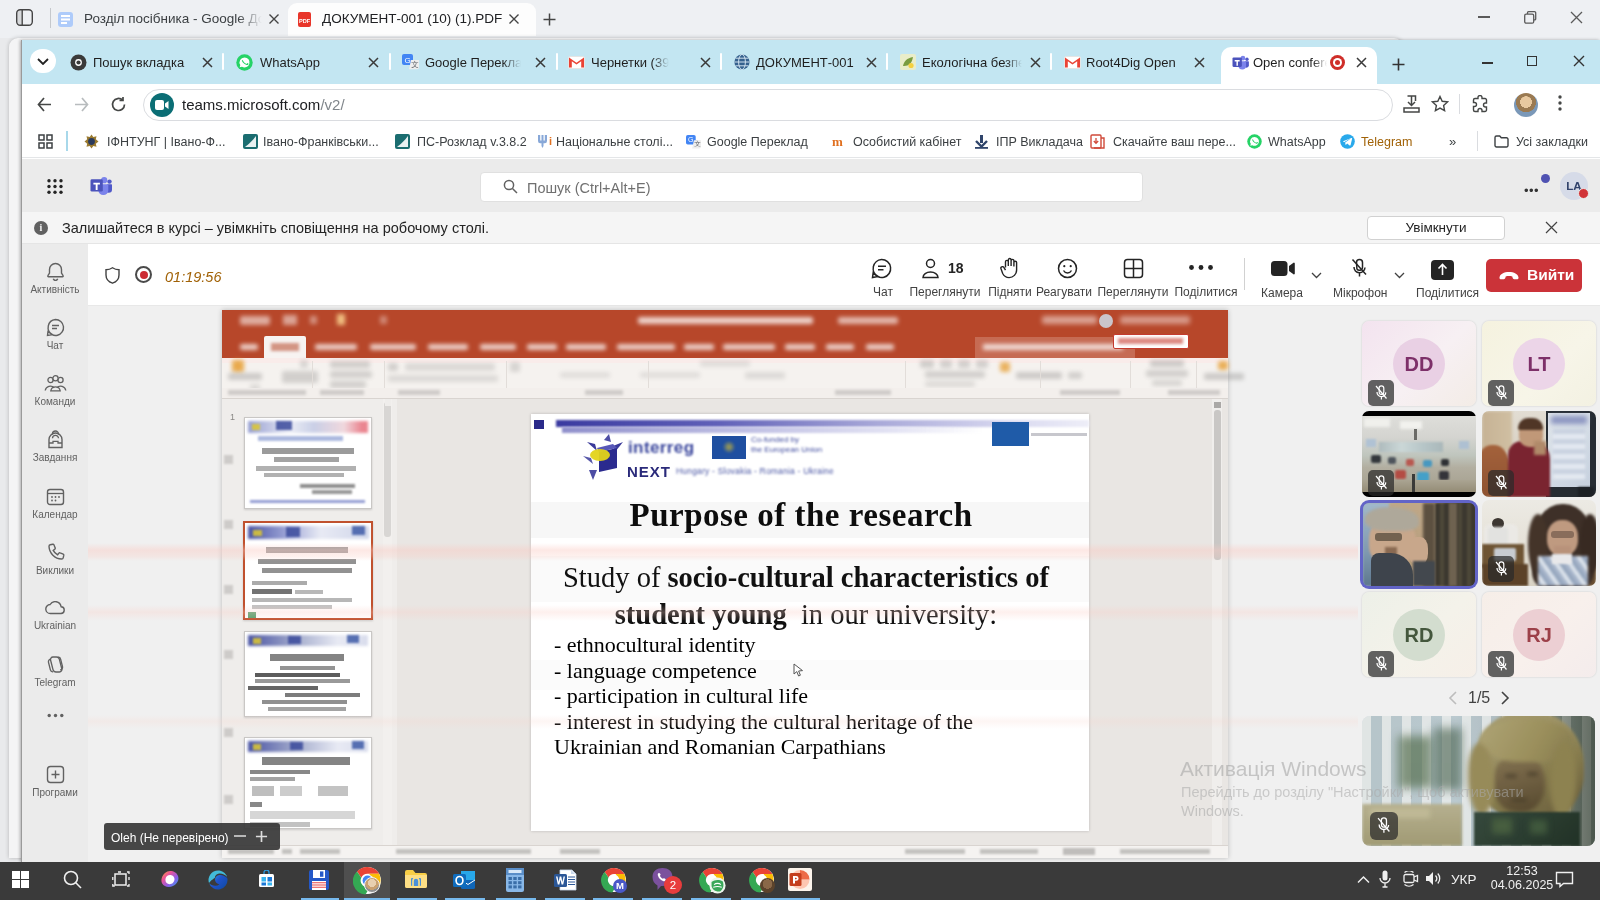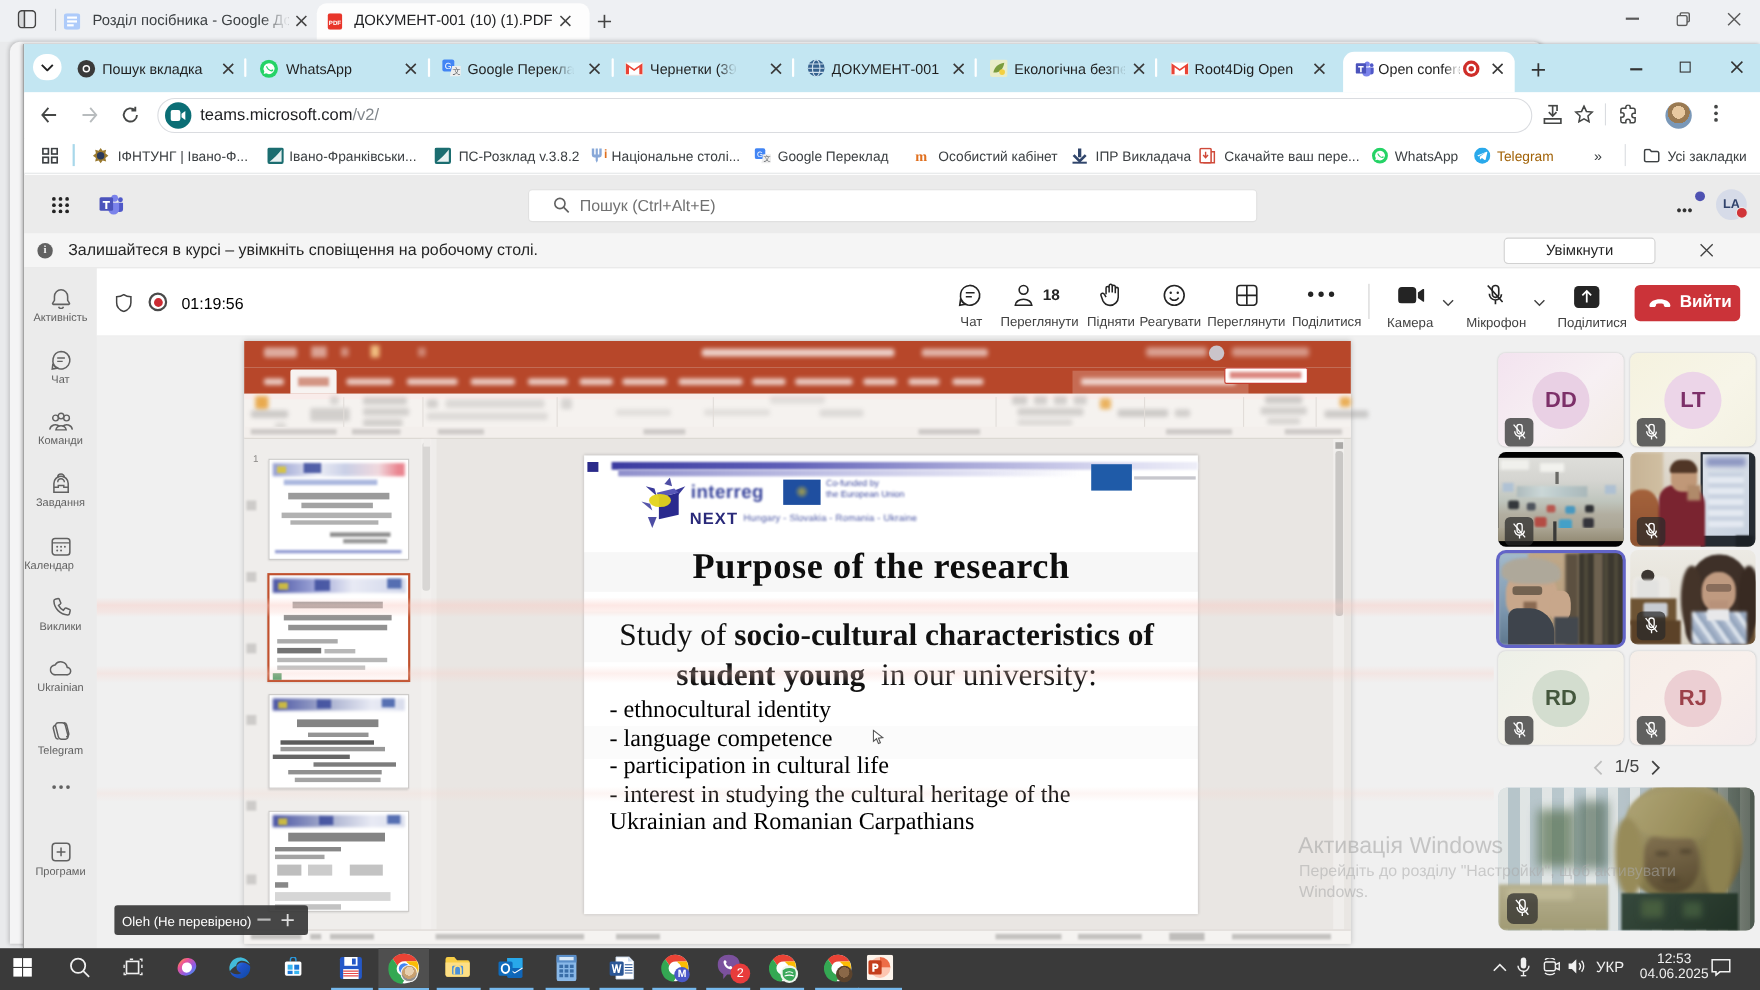--- a/index.html
+++ b/index.html
@@ -350,21 +350,21 @@
       <rect x="1.5" y="2.5" width="16" height="15" rx="2.5" fill="none" stroke="#616161" stroke-width="1.4"></rect>
       <path d="M2 6.5 h15" stroke="#616161" stroke-width="1.3"></path>
       <g fill="#616161">
         <circle cx="6" cy="10" r="0.9"></circle>
         <circle cx="9.5" cy="10" r="0.9"></circle>
         <circle cx="13" cy="10" r="0.9"></circle>
         <circle cx="6" cy="13.5" r="0.9"></circle>
         <circle cx="9.5" cy="13.5" r="0.9"></circle>
       </g>
     </svg>
-<div class="abs" style="left:22px;top:509px;width:66px;font-size:10px;color:#616161;">Календар</div>
+<div class="abs" style="left:22px;top:509px;width:66px;text-align:center;font-size:10px;color:#616161;">Календар</div>
 <svg class="abs" style="left:46px;top:543px" width="19" height="19" viewBox="0 0 19 19">
       <path d="M4.2 1.8 L6.8 1.2 a1 1 0 0 1 1.1 0.6 L9.2 4.9 a1 1 0 0 1 -0.3 1.2 L7.2 7.4 a10.5 10.5 0 0 0 4.4 4.4 l1.3 -1.7 a1 1 0 0 1 1.2 -0.3 l3.1 1.3 a1 1 0 0 1 0.6 1.1 l-0.6 2.6 a1.6 1.6 0 0 1 -1.6 1.2 C8.8 15.7 3.3 10.2 3 3.4 a1.6 1.6 0 0 1 1.2 -1.6 Z" fill="none" stroke="#616161" stroke-width="1.4"></path>
     </svg>
 <div class="abs" style="left:22px;top:565px;width:66px;text-align:center;font-size:10px;color:#616161;">Виклики</div>
 <svg class="abs" style="left:45px;top:601px" width="21" height="14" viewBox="0 0 21 14">
       <path d="M5.5 12.5 a4.5 4.5 0 0 1 -0.4 -9 a6 6 0 0 1 11 2.2 a3.4 3.4 0 0 1 -0.6 6.8 Z" fill="none" stroke="#616161" stroke-width="1.4"></path>
     </svg>
 <div class="abs" style="left:22px;top:620px;width:66px;text-align:center;font-size:10px;color:#616161;">Ukrainian</div>
 <svg class="abs" style="left:46px;top:655px" width="19" height="19" viewBox="0 0 19 19">
       <path d="M7 2 h3.5 a3 3 0 0 1 2.9 2.3 l2.4 9.4 A2.5 2.5 0 0 1 13.4 17 H9.9 A3 3 0 0 1 7 14.7 L4.6 5.3 A2.5 2.5 0 0 1 7 2 Z" fill="none" stroke="#616161" stroke-width="1.35"></path>
@@ -385,21 +385,21 @@
     </svg>
 <div class="abs" style="left:22px;top:787px;width:66px;text-align:center;font-size:10px;color:#616161;">Програми</div>
 </div>
 
 <div class="abs" style="left:88px;top:244px;width:1512px;height:62px;background:#fff;border-bottom:1px solid #e8e8e8;"></div>
 <svg class="abs" style="left:105px;top:267px" width="15" height="17" viewBox="0 0 15 17">
     <path d="M7.5 0.8 C9.5 2.2 11.8 2.8 14 2.8 V8 c0 4.2 -2.7 6.9 -6.5 8.2 C3.7 14.9 1 12.2 1 8 V2.8 C3.2 2.8 5.5 2.2 7.5 0.8 Z" fill="none" stroke="#424242" stroke-width="1.4"></path>
   </svg>
 <div class="abs" style="left:135px;top:266px;width:17px;height:17px;border-radius:9px;border:2px solid #4a4a4a;"></div>
 <div class="abs" style="left:139.5px;top:270.5px;width:8px;height:8px;border-radius:4px;background:#cc2b33;"></div>
-<div class="abs" style="left:165px;top:268.5px;font-size:14.5px;color:#000000;">01:19:56</div>
+<div class="abs" style="left:165px;top:268.5px;font-size:14.5px;color:#a16207;font-style:italic;">01:19:56</div>
 <div id="toolbar-mid">
 <svg class="abs" style="left:871px;top:258px" width="21" height="21" viewBox="0 0 21 21">
       <path d="M10.5 1.5 a9 9 0 1 1 -8.2 12.4 L1.5 19.5 l5.6 -1 A9 9 0 0 1 10.5 1.5 Z" fill="none" stroke="#242424" stroke-width="1.5"></path>
       <path d="M7 8.2 h8 M7 11.8 h5.5" stroke="#242424" stroke-width="1.4"></path>
     </svg>
 <div class="abs" style="left:858px;top:285px;width:50px;text-align:center;font-size:12px;color:#424242;">Чат</div>
 <svg class="abs" style="left:921px;top:258px" width="19" height="21" viewBox="0 0 19 21">
       <circle cx="9.5" cy="5.5" r="4" fill="none" stroke="#242424" stroke-width="1.5"></circle>
       <path d="M2 19.5 a7.5 5.5 0 0 1 15 0 Z" fill="none" stroke="#242424" stroke-width="1.5"></path>
     </svg>

